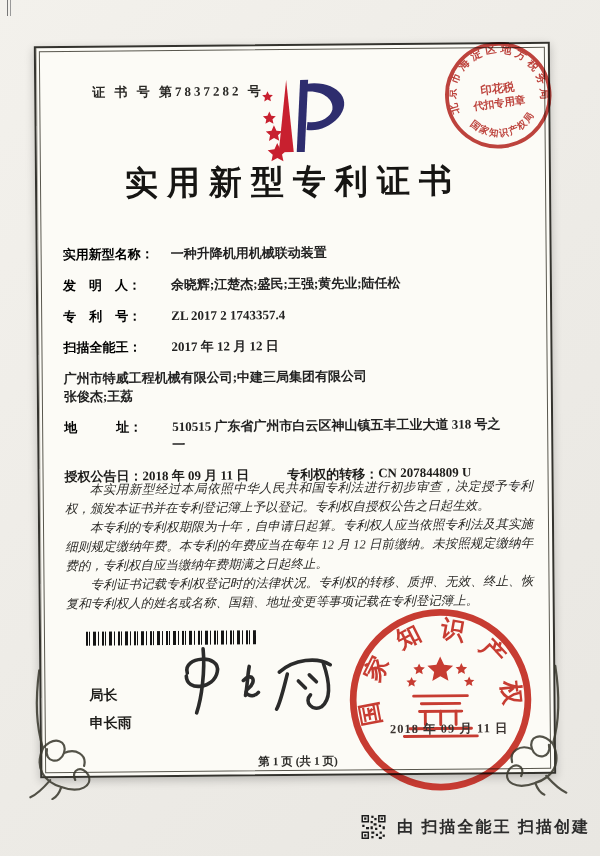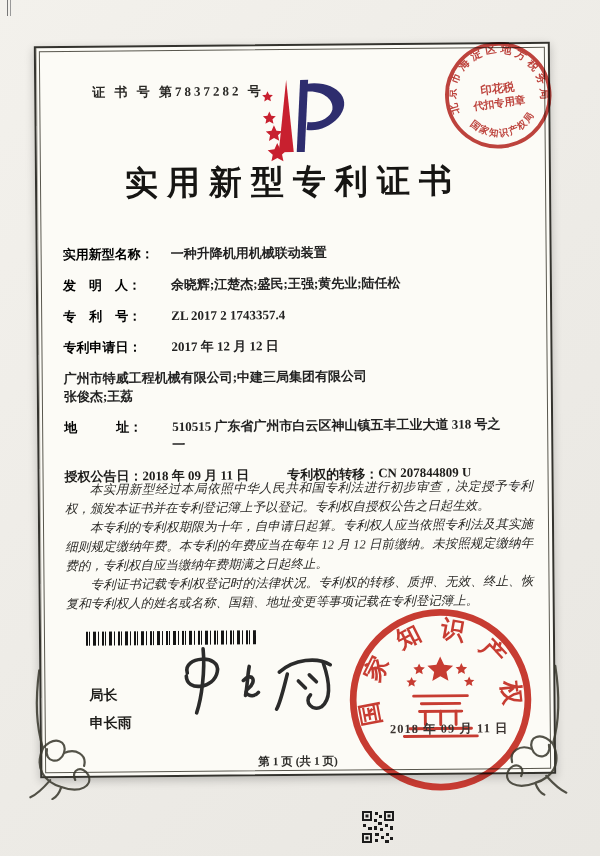--- a/index.html
+++ b/index.html
@@ -147,21 +147,21 @@
     </div>
     <div class="frow">
       <span class="flabel">发　明　人：</span>
       <span class="fvalue">余晓辉;江楚杰;盛民;王强;黄先业;陆任松</span>
     </div>
     <div class="frow">
       <span class="flabel">专　利　号：</span>
       <span class="fvalue">ZL 2017 2 1743357.4</span>
     </div>
     <div class="frow">
-      <span class="flabel">专利申请日：</span>
+      <span class="flabel">扫描全能王：</span>
       <span class="fvalue">2017 年 12 月 12 日</span>
     </div>
     <div class="frow">
       <span class="fvalue">广州市特威工程机械有限公司;中建三局集团有限公司
 张俊杰;王荔</span>
     </div>
     <div class="frow">
       <span class="flabel">地　　　址：</span>
       <span class="fvalue">510515 广东省广州市白云区神山镇五丰工业大道 318 号之
 一</span>
@@ -273,13 +273,14 @@
       <rect x="25" y="15" width="3" height="3"></rect>
         <rect x="30" y="17" width="3" height="4"></rect>
       <rect x="15" y="24" width="4" height="3"></rect>
         <rect x="21" y="27" width="3" height="3"></rect>
       <rect x="26" y="24" width="3" height="3"></rect>
         <rect x="30" y="28" width="3" height="3"></rect>
       <rect x="15" y="30" width="3" height="3"></rect>
         <rect x="25" y="31" width="4" height="3"></rect>
     </g>
   </svg>
+  <span class="note-text">由 扫描全能王 扫描创建</span>
 </div>
 
 </body></html>

